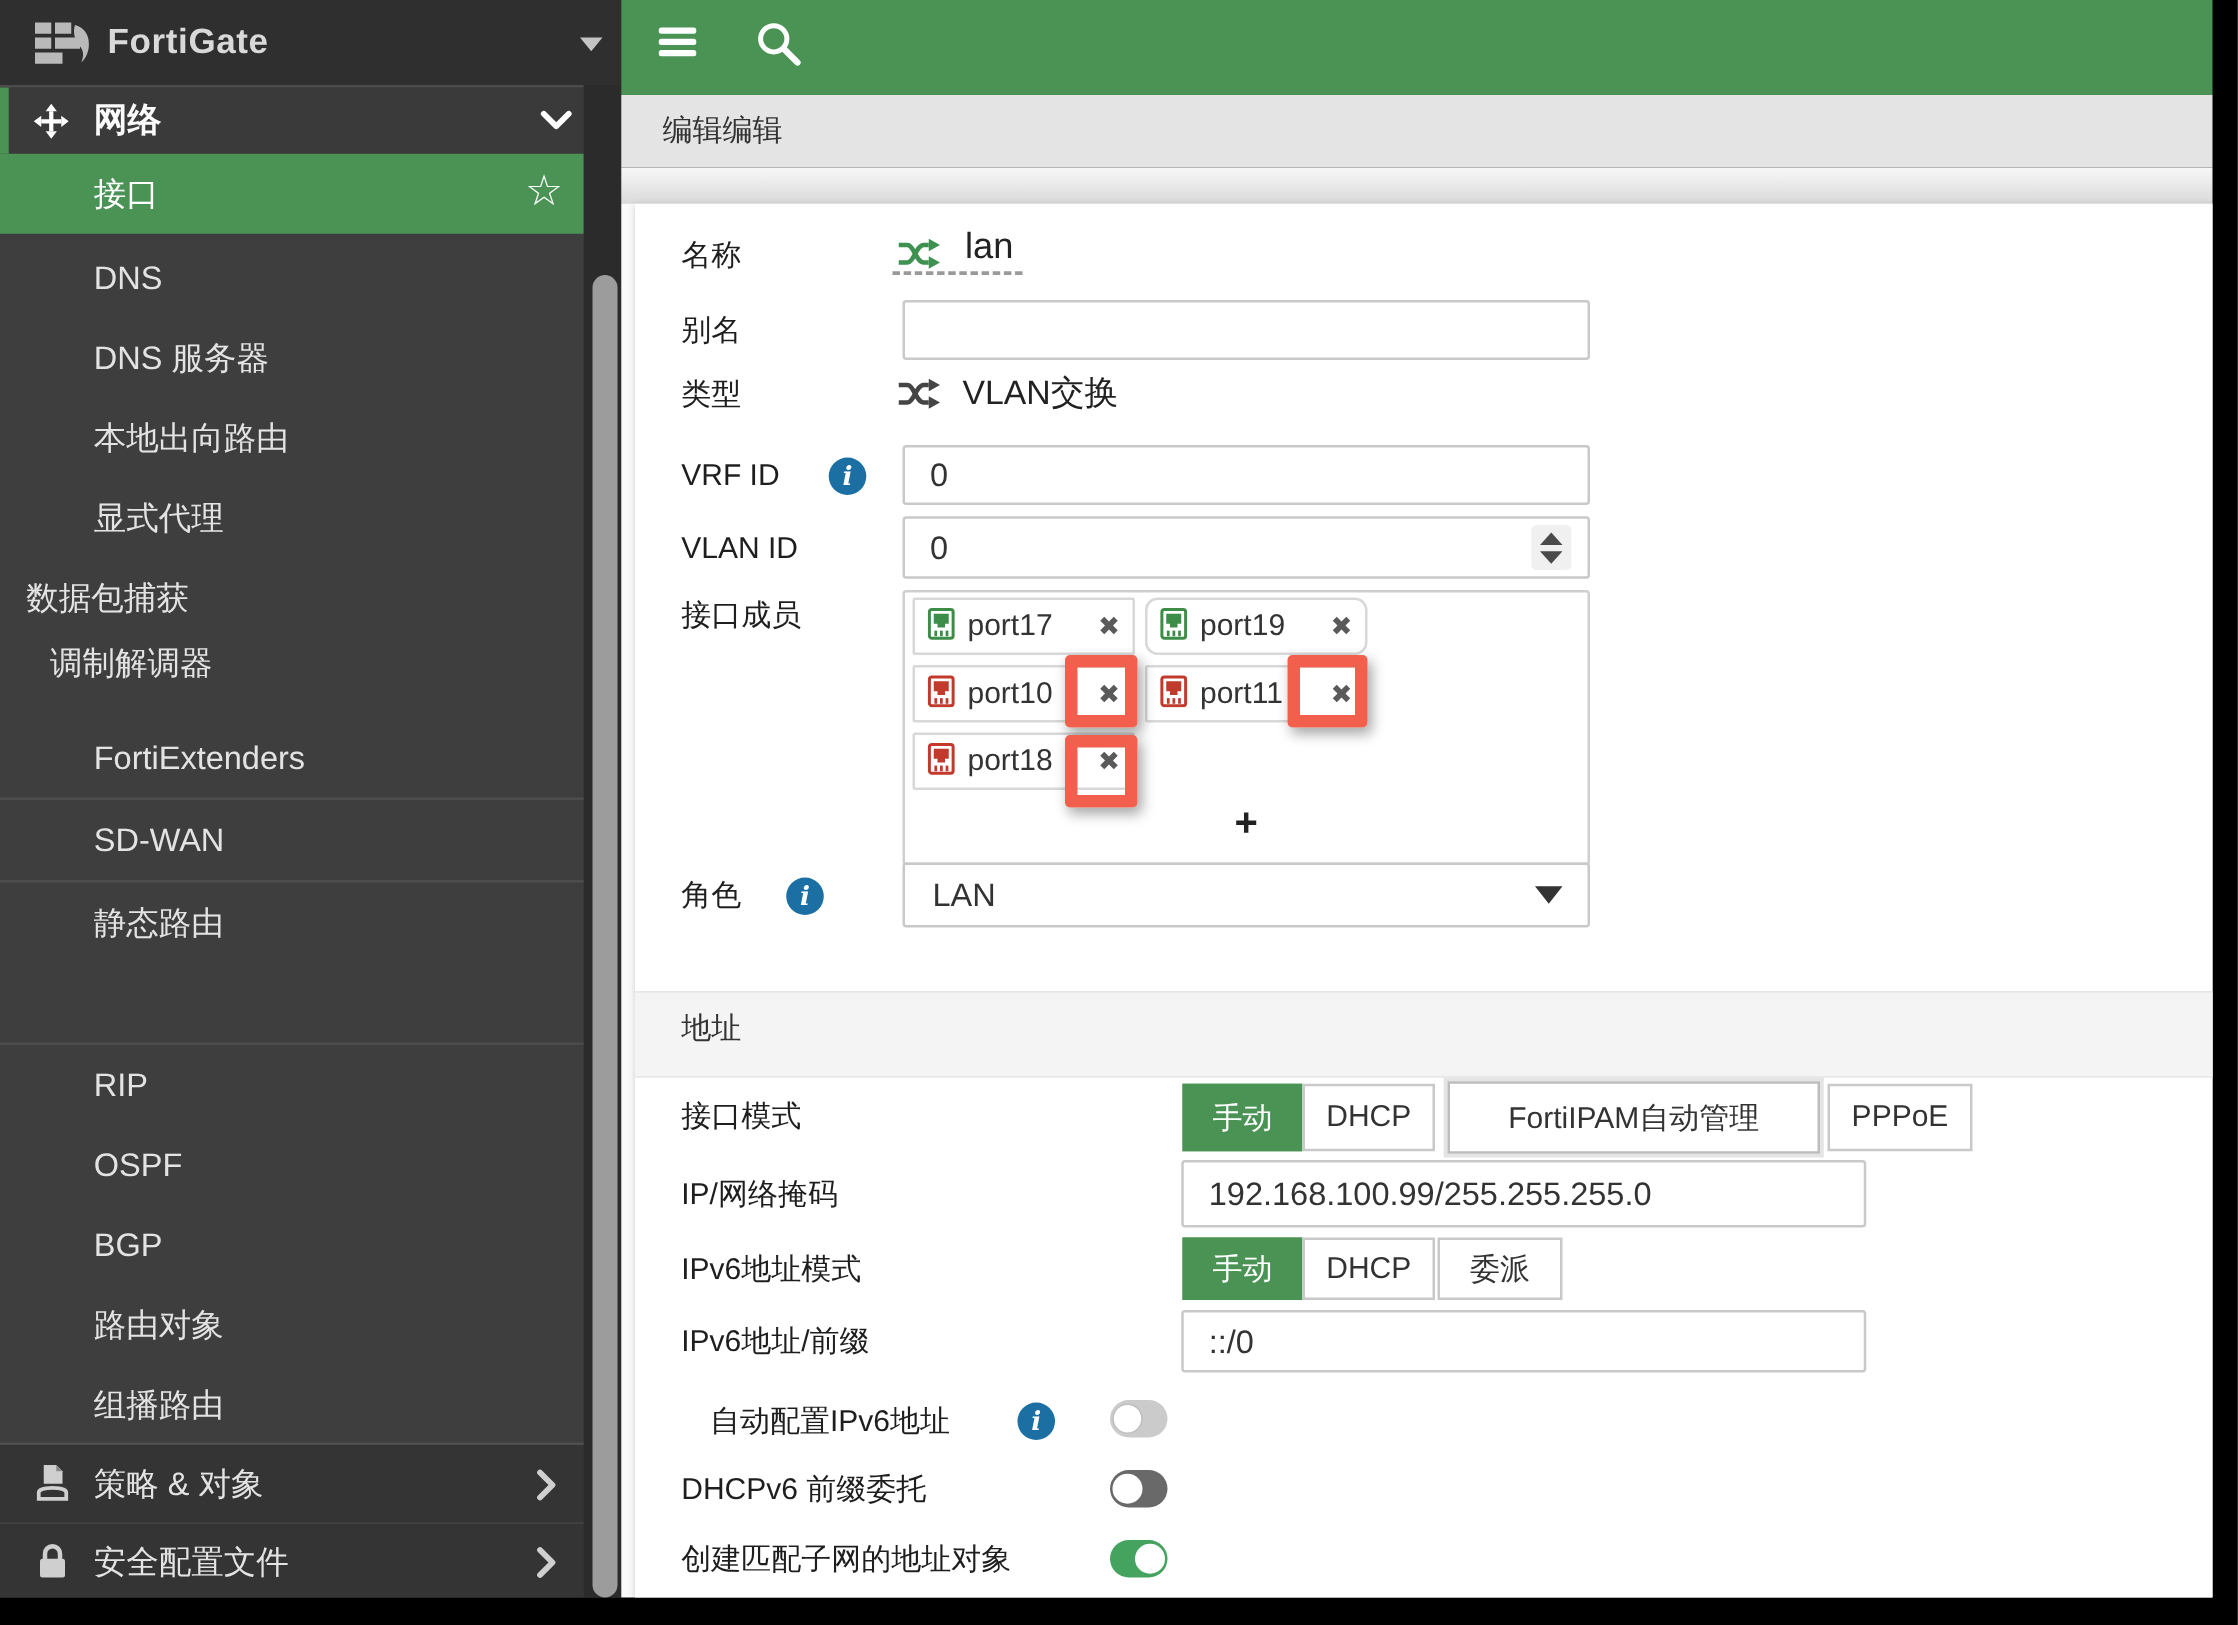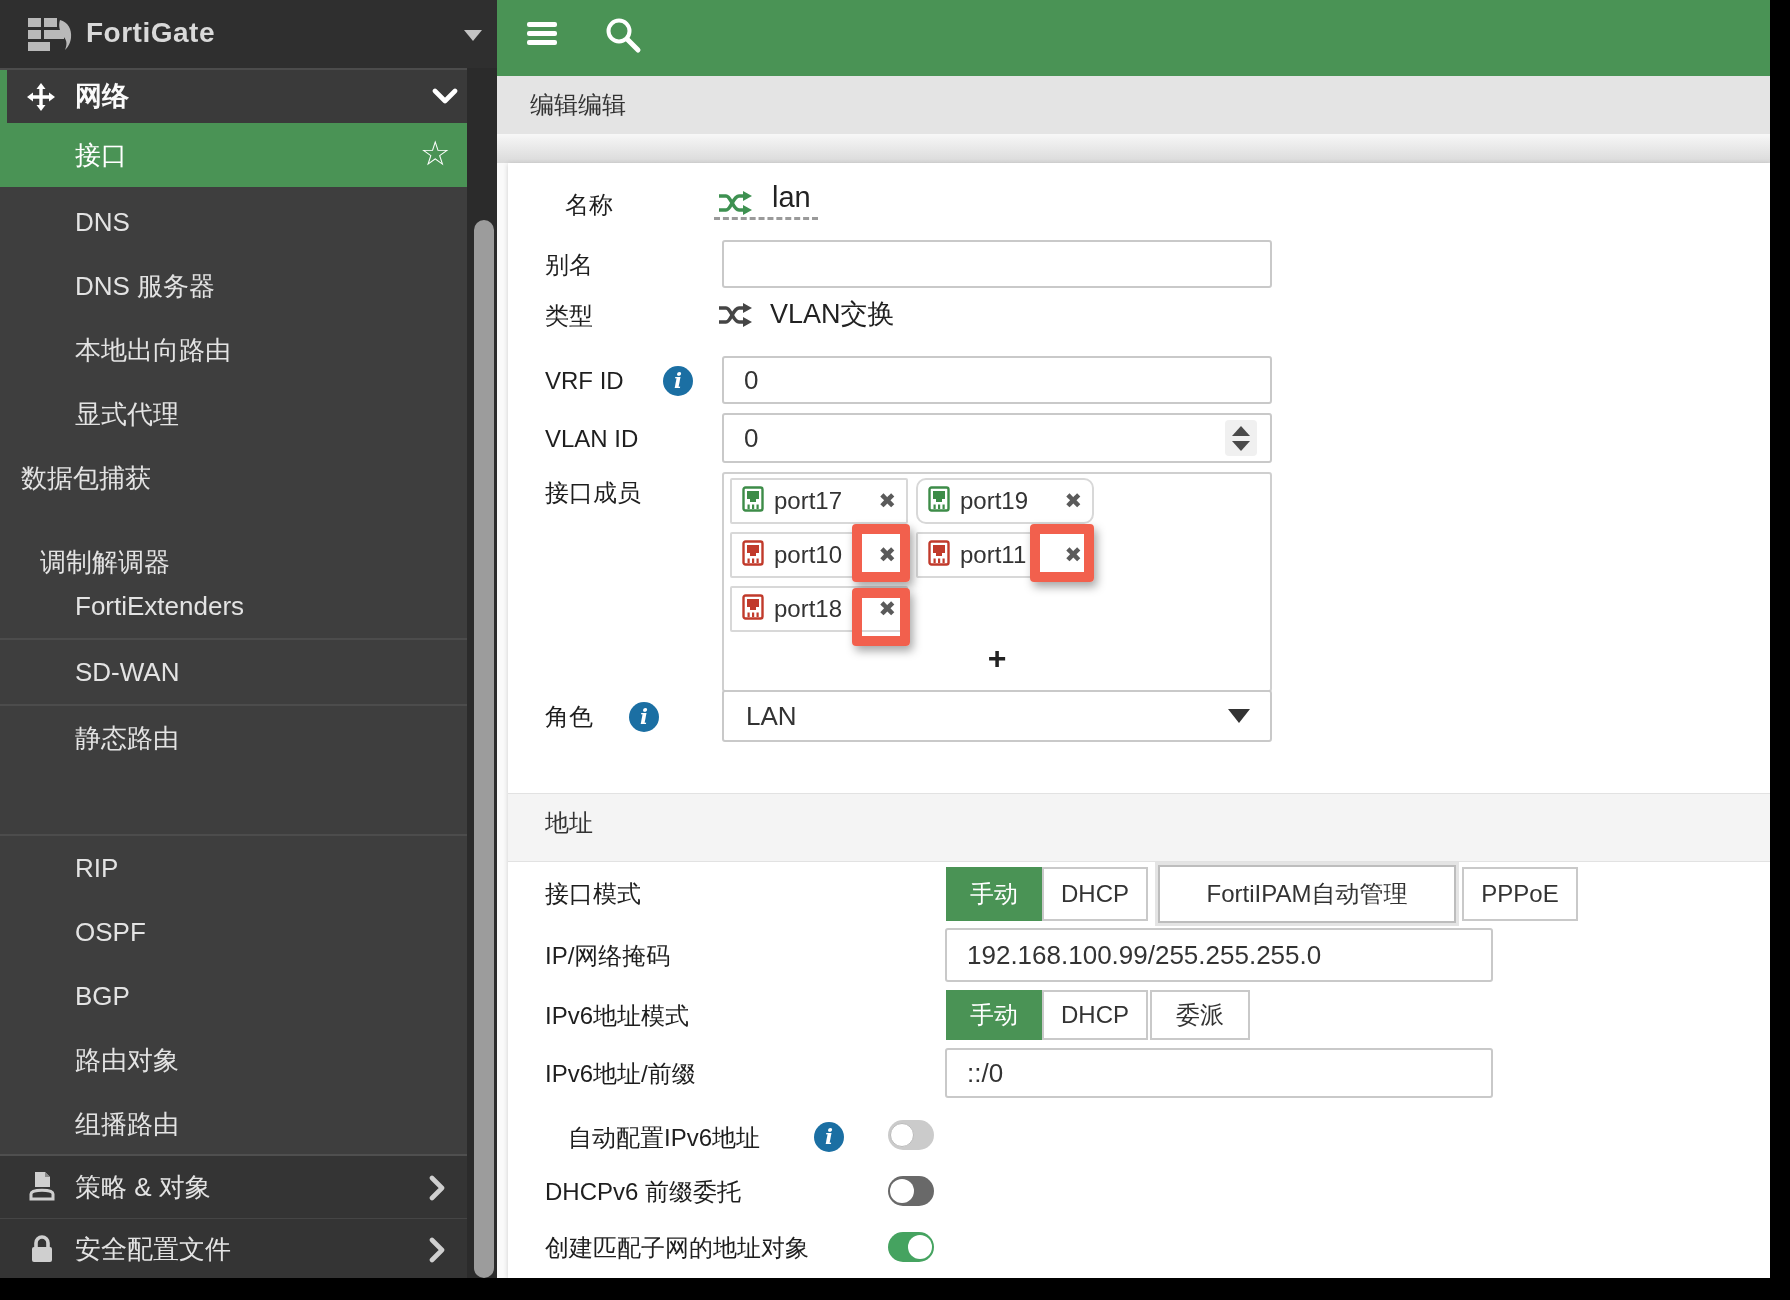--- a/index.html
+++ b/index.html
@@ -102,21 +102,21 @@
 
     <div class="abs sel-row"></div>
     <div class="abs sel-label">接口</div>
     <div class="abs star">☆</div>
 
     <div class="abs sb-item" style="top:190px;">DNS</div>
     <div class="abs sb-item" style="top:254px;">DNS 服务器</div>
     <div class="abs sb-item" style="top:318px;">本地出向路由</div>
     <div class="abs sb-item" style="top:382px;">显式代理</div>
     <div class="abs sb-item" style="top:446px;padding-left:21px;">数据包捕获</div>
-    <div class="abs sb-item" style="top:530px;padding-left:40px;">调制解调器</div>
+    <div class="abs sb-item" style="top:498px;padding-left:40px;">调制解调器</div>
     <div class="abs sb-item" style="top:574px;">FortiExtenders</div>
     <div class="abs sb-divider" style="top:638px;"></div>
     <div class="abs sb-item" style="top:640px;">SD-WAN</div>
     <div class="abs sb-divider" style="top:704px;"></div>
     <div class="abs sb-item" style="top:706px;">静态路由</div>
     <div class="abs sb-divider" style="top:834px;"></div>
     <div class="abs sb-item" style="top:836px;">RIP</div>
     <div class="abs sb-item" style="top:900px;">OSPF</div>
     <div class="abs sb-item" style="top:964px;">BGP</div>
     <div class="abs sb-item" style="top:1028px;">路由对象</div>
@@ -172,21 +172,21 @@
   </div>
 
   <div id="toolbar" class="abs">
     <div class="abs page-title">编辑编辑</div>
   </div>
 
   <div id="content" class="abs"></div>
   <div id="shade" class="abs"></div>
   <div id="card" class="abs"></div>
 
-  <div class="abs lbl" style="left:545px; top:188px;margin-left:20px;">名称</div>
+  <div class="abs lbl" style="left:545px; top:188px;">名称</div>
   <span class="abs" style="left:716px; top:188px;">
     <svg width="38" height="30" viewBox="0 0 36 30">
       <path d="M2 8 H9 C14 8 16 22 22 22 H26" fill="none" stroke="#3e9151" stroke-width="3.6"></path>
       <path d="M2 22 H9 C14 22 16 8 22 8 H26" fill="none" stroke="#3e9151" stroke-width="3.6"></path>
       <polygon points="26,17 35,22 26,27" fill="#3e9151"></polygon>
       <polygon points="26,3 35,8 26,13" fill="#3e9151"></polygon>
     </svg>
   </span>
   <div class="abs" style="left:772px; top:181px; font-size:29px; color:#222;">lan</div>
   <div class="abs dashline" style="left:714px; top:198px; width:104px; height:22px;"></div>

